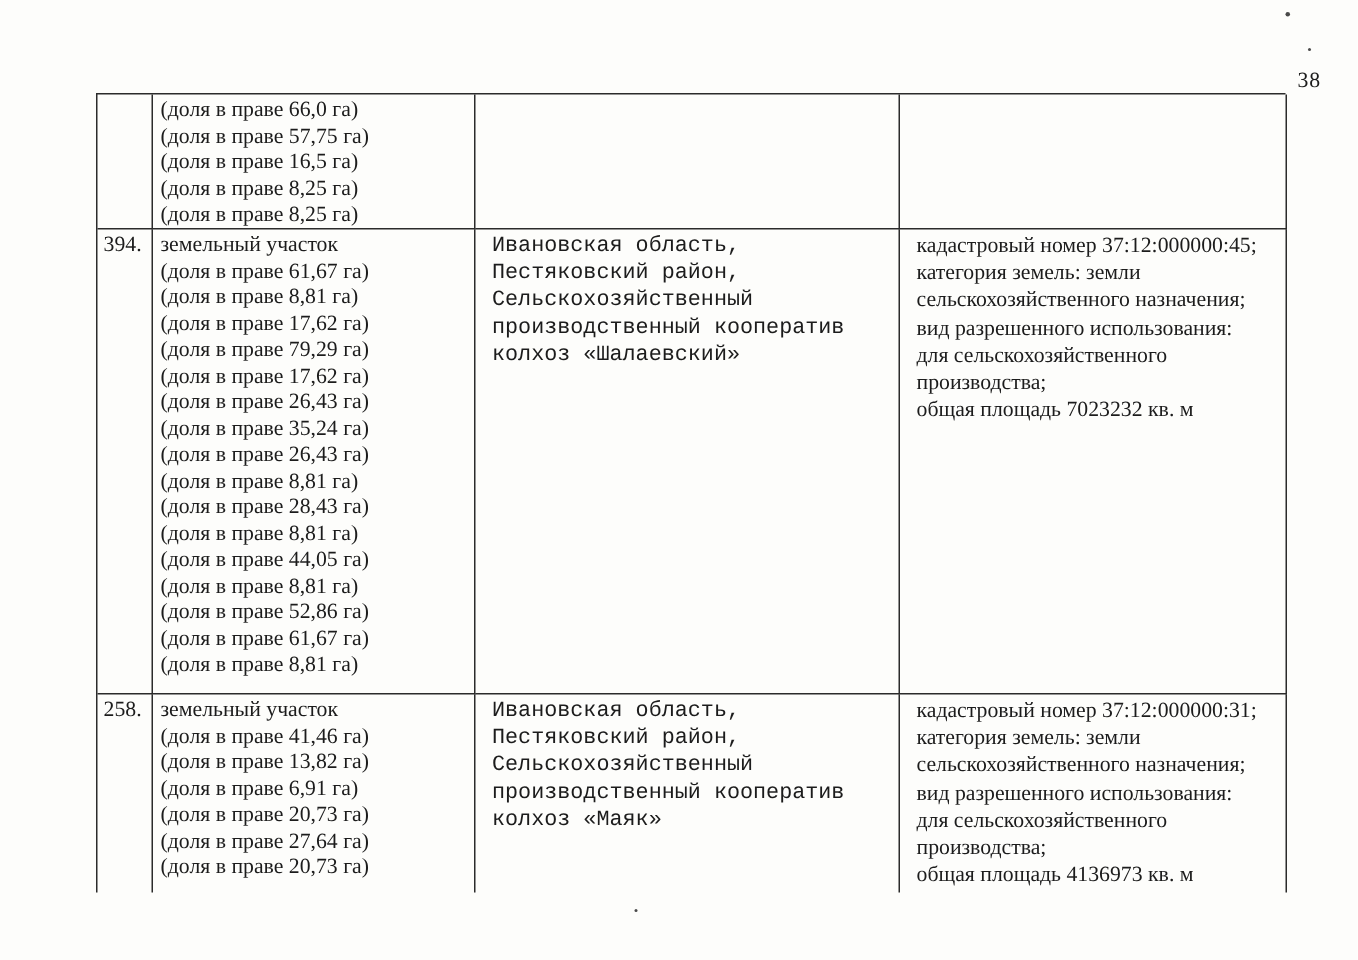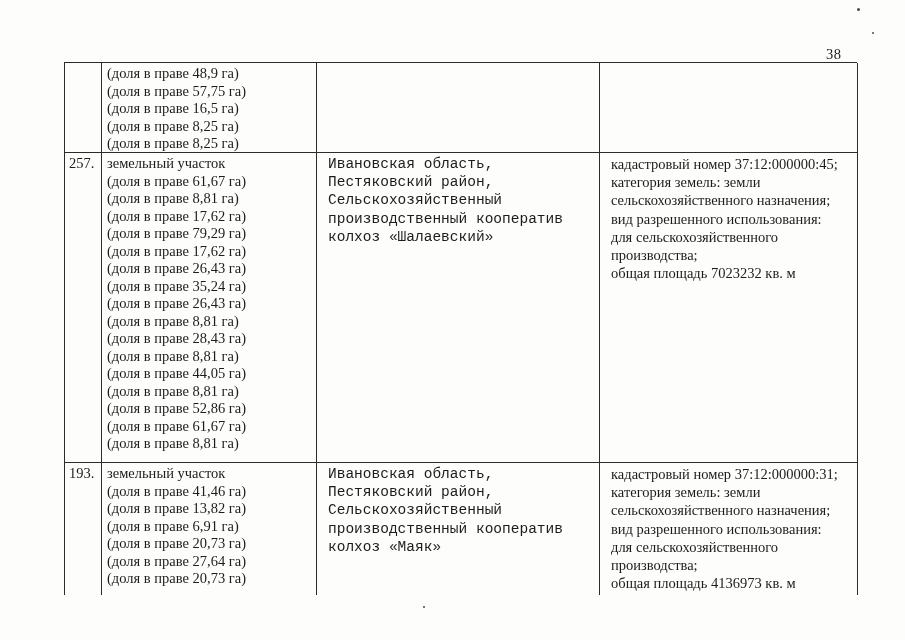--- a/index.html
+++ b/index.html
@@ -12,21 +12,21 @@
     position: relative;
     width: 905px;
     height: 640px;
     background: #fdfdfb;
     color: #1c1c1c;
     overflow: hidden;
   }
   .page-number {
     position: absolute;
     top: 46px;
-    left: 826px;
+    left: 865px;
     font-size: 14.5px;
     letter-spacing: 0.5px;
   }
   .doc-table {
     position: absolute;
     left: 64px;
     top: 62px;
     width: 793px;
     display: grid;
     grid-template-columns: 37px 215px 283px 258px;
@@ -64,31 +64,31 @@
   <div class="page-number">38</div>
 
   <div class="speck speck-1"></div>
   <div class="speck speck-2"></div>
   <div class="speck speck-3"></div>
 
   <div class="doc-table">
 
     <div class="trow">
       <div class="cell c1"></div>
-      <div class="cell c2">(доля в праве 48,9 га)
+      <div class="cell c2">(доля в праве 66,0 га)
 (доля в праве 57,75 га)
 (доля в праве 16,5 га)
 (доля в праве 8,25 га)
 (доля в праве 8,25 га)</div>
       <div class="cell c3"></div>
       <div class="cell c4"></div>
     </div>
 
     <div class="trow">
-      <div class="cell c1">257.</div>
+      <div class="cell c1">394.</div>
       <div class="cell c2">земельный участок
 (доля в праве 61,67 га)
 (доля в праве 8,81 га)
 (доля в праве 17,62 га)
 (доля в праве 79,29 га)
 (доля в праве 17,62 га)
 (доля в праве 26,43 га)
 (доля в праве 35,24 га)
 (доля в праве 26,43 га)
 (доля в праве 8,81 га)
@@ -107,21 +107,21 @@
       <div class="cell c4">кадастровый номер 37:12:000000:45;
 категория земель: земли
 сельскохозяйственного назначения;
 вид разрешенного использования:
 для сельскохозяйственного
 производства;
 общая площадь 7023232 кв. м</div>
     </div>
 
     <div class="trow">
-      <div class="cell c1">193.</div>
+      <div class="cell c1">258.</div>
       <div class="cell c2">земельный участок
 (доля в праве 41,46 га)
 (доля в праве 13,82 га)
 (доля в праве 6,91 га)
 (доля в праве 20,73 га)
 (доля в праве 27,64 га)
 (доля в праве 20,73 га)</div>
       <div class="cell c3">Ивановская область,
 Пестяковский район,
 Сельскохозяйственный

